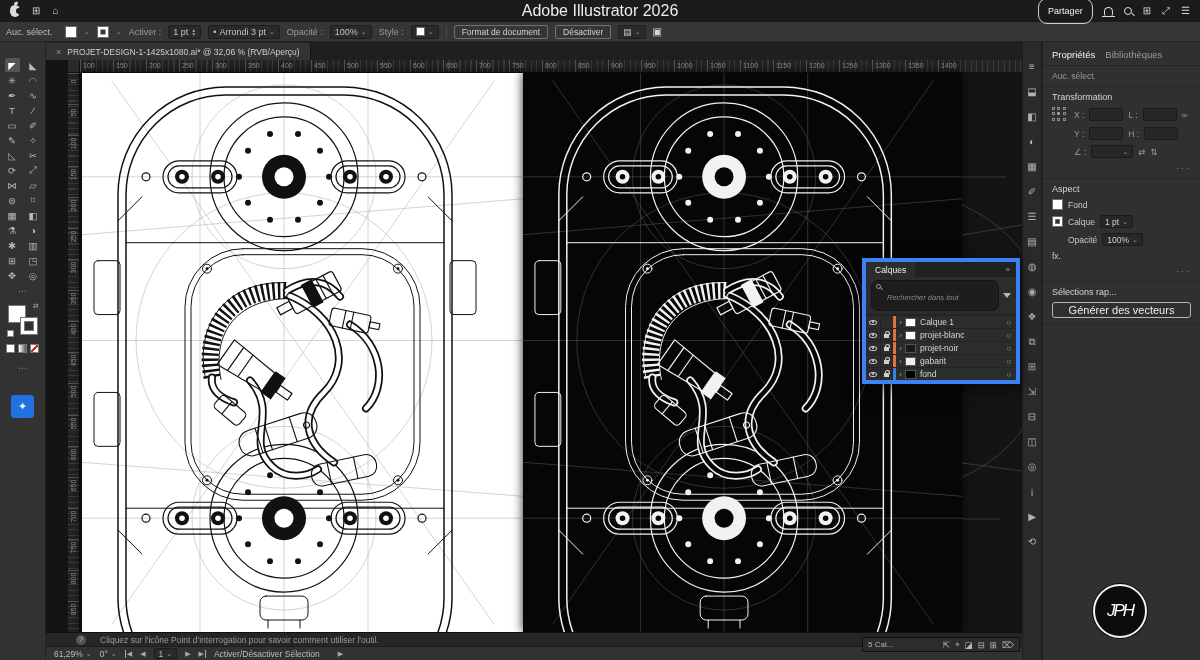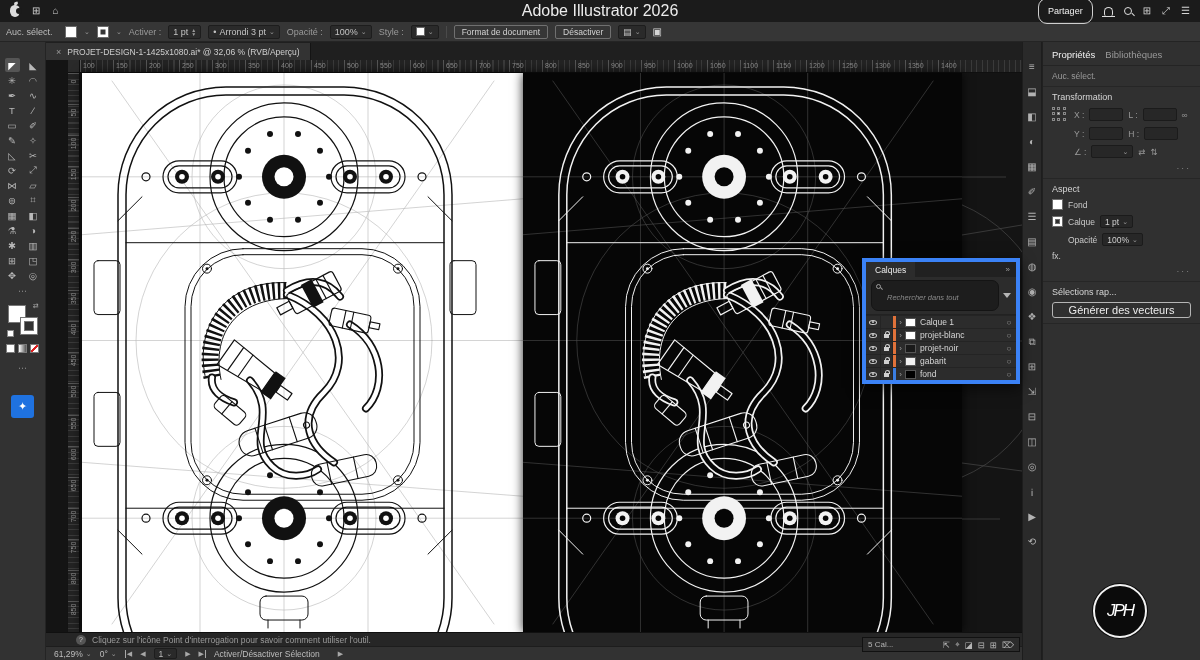--- a/index.html
+++ b/index.html
@@ -61,21 +61,21 @@
   .vruler{position:absolute;left:22px;top:13px;width:12px;bottom:28px;background:#232323;border-right:1px solid #101010;display:flex;flex-direction:column;overflow:hidden;background-image:repeating-linear-gradient(to bottom,#3a3a3a 0 1px,transparent 1px 5.5px)}
   .vcell{flex:none;height:31.05px;display:flex;align-items:flex-start;justify-content:center;border-top:1px solid #565656}
   .vcell span{transform:rotate(-90deg) translateX(-4px);font-size:7px;color:#8f8f8f;display:block}
   .ruler-corner{position:absolute;left:22px;top:0;width:12px;height:13px;background:#2a2a2a;border-right:1px solid #101010;border-bottom:1px solid #101010}
   .artboard{position:absolute;top:13px;height:559px;box-shadow:0 0 10px rgba(0,0,0,.85)}
   .artboard.white{left:36px;width:441px;background:#fff;color:#111;--board-bg:#ffffff}
   .artboard.black{left:477px;width:439px;background:#060606;color:#f2f2f2;--board-bg:#060606}
   .art{display:block;width:100%;height:100%}
   .paste-lines{position:absolute;left:916px;top:13px;width:60px;height:559px}
 
-  .hintbar{position:absolute;left:0;right:0;top:572px;height:14px;background:#262626;border-top:1px solid #101010;display:flex;align-items:center;gap:6px;padding-left:30px;font-size:8.5px;color:#9a9a9a}
+  .hintbar{position:absolute;left:0;right:0;top:572px;height:14px;background:#262626;border-top:1px solid #101010;display:flex;align-items:center;gap:14px;padding-left:30px;font-size:8.5px;color:#9a9a9a}
   .qmark{width:10px;height:10px;border-radius:50%;background:#555;color:#ccc;font-size:7px;display:flex;align-items:center;justify-content:center;flex:none}
   .statusbar{position:absolute;left:0;right:0;top:586px;height:14px;background:#323232;border-top:1px solid #1d1d1d;display:flex;align-items:center;gap:8px;padding:0 8px;font-size:8.5px;color:#bdbdbd}
   .sb-box{display:flex;align-items:center;gap:3px}
   .nav-ic{font-size:7px;color:#a8a8a8}
   .nav-first{border-left:1px solid #a8a8a8;padding-left:1px}
   .nav-last{border-right:1px solid #a8a8a8;padding-right:1px}
   .ab-box{display:flex;align-items:center;gap:3px;background:#2a2a2a;border:1px solid #1d1d1d;border-radius:2px;height:11px;padding:0 4px}
   .sb-play{margin-left:10px;font-size:7px;color:#a8a8a8}
 
   

